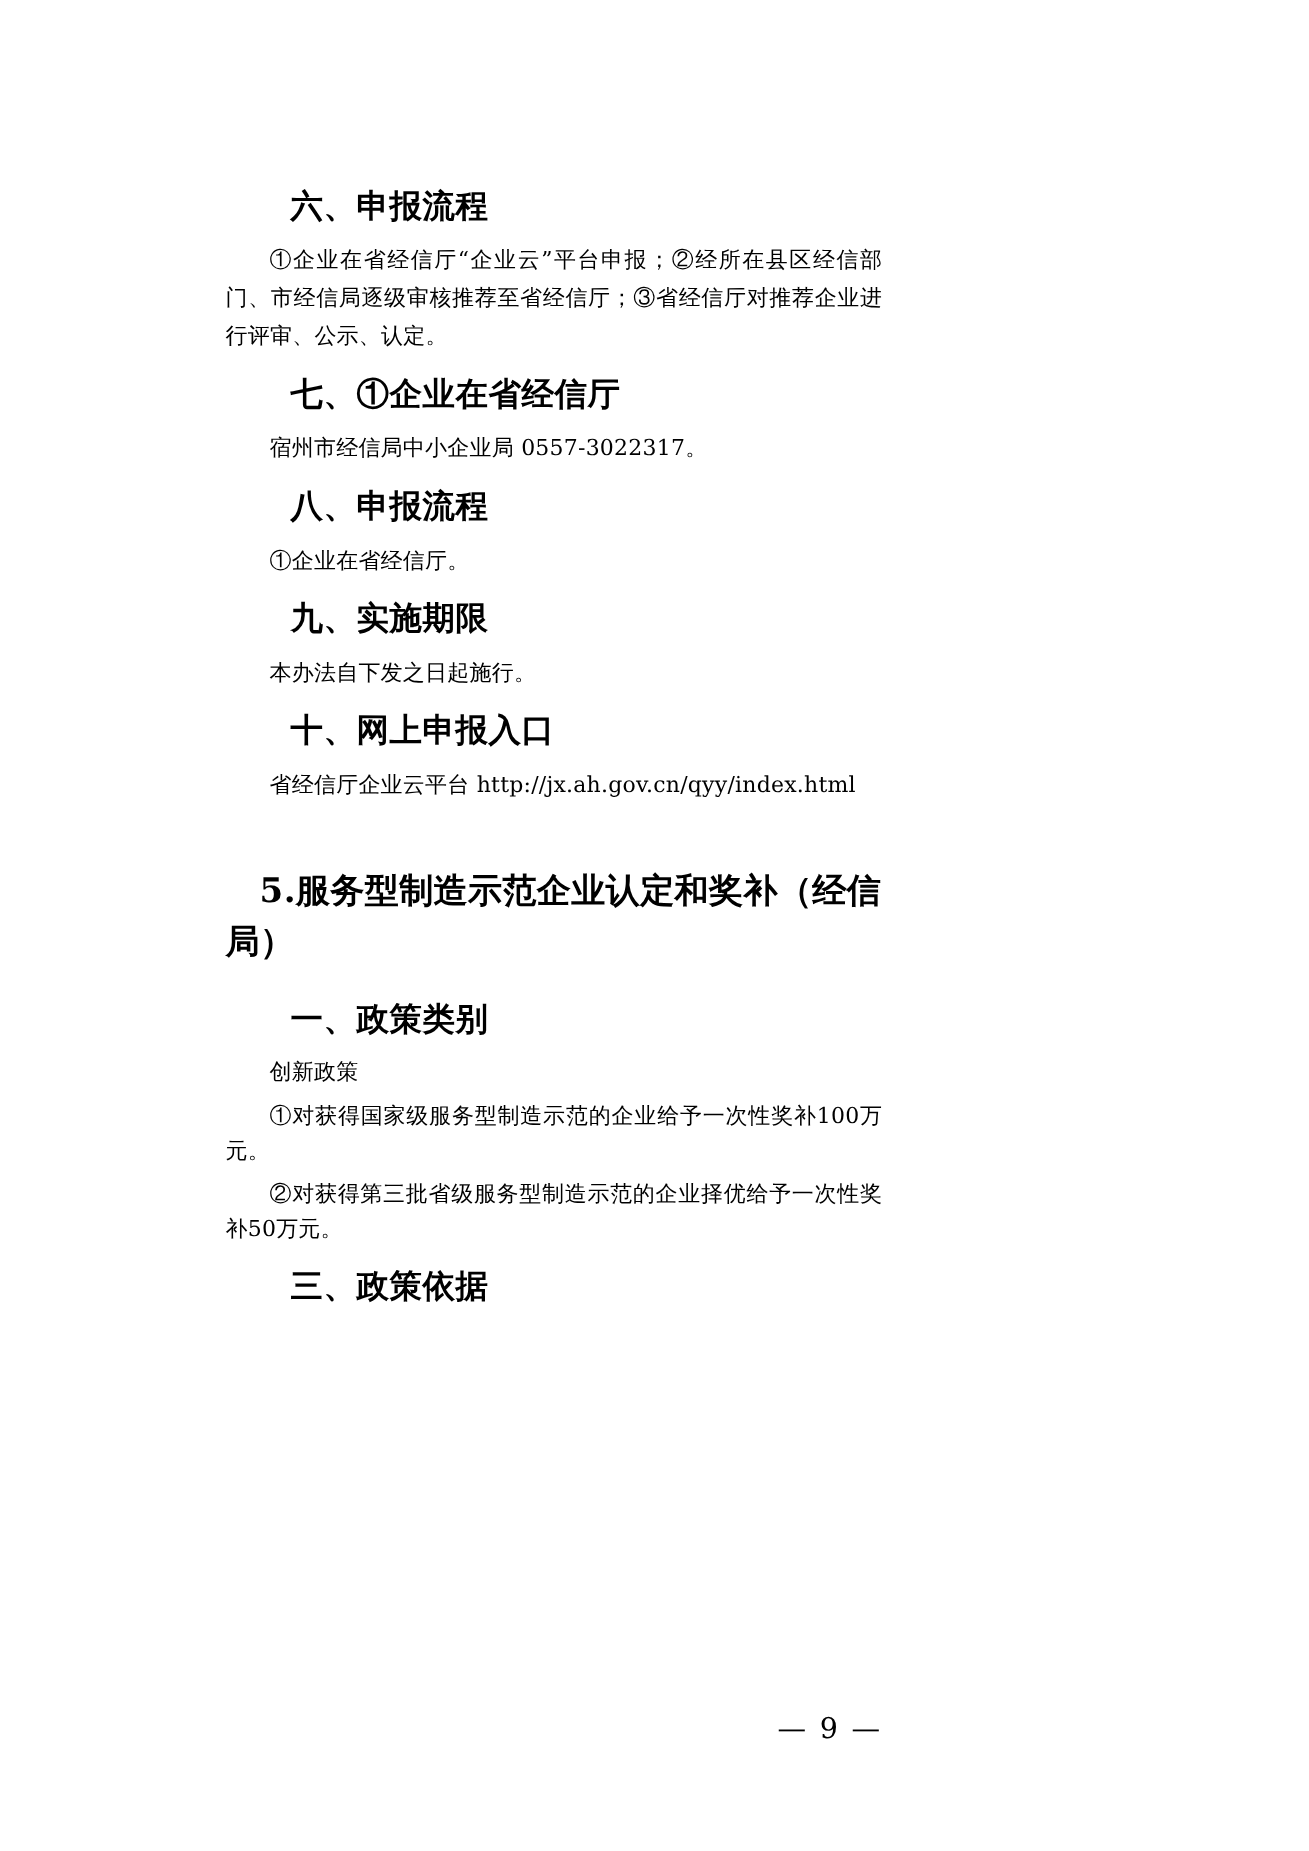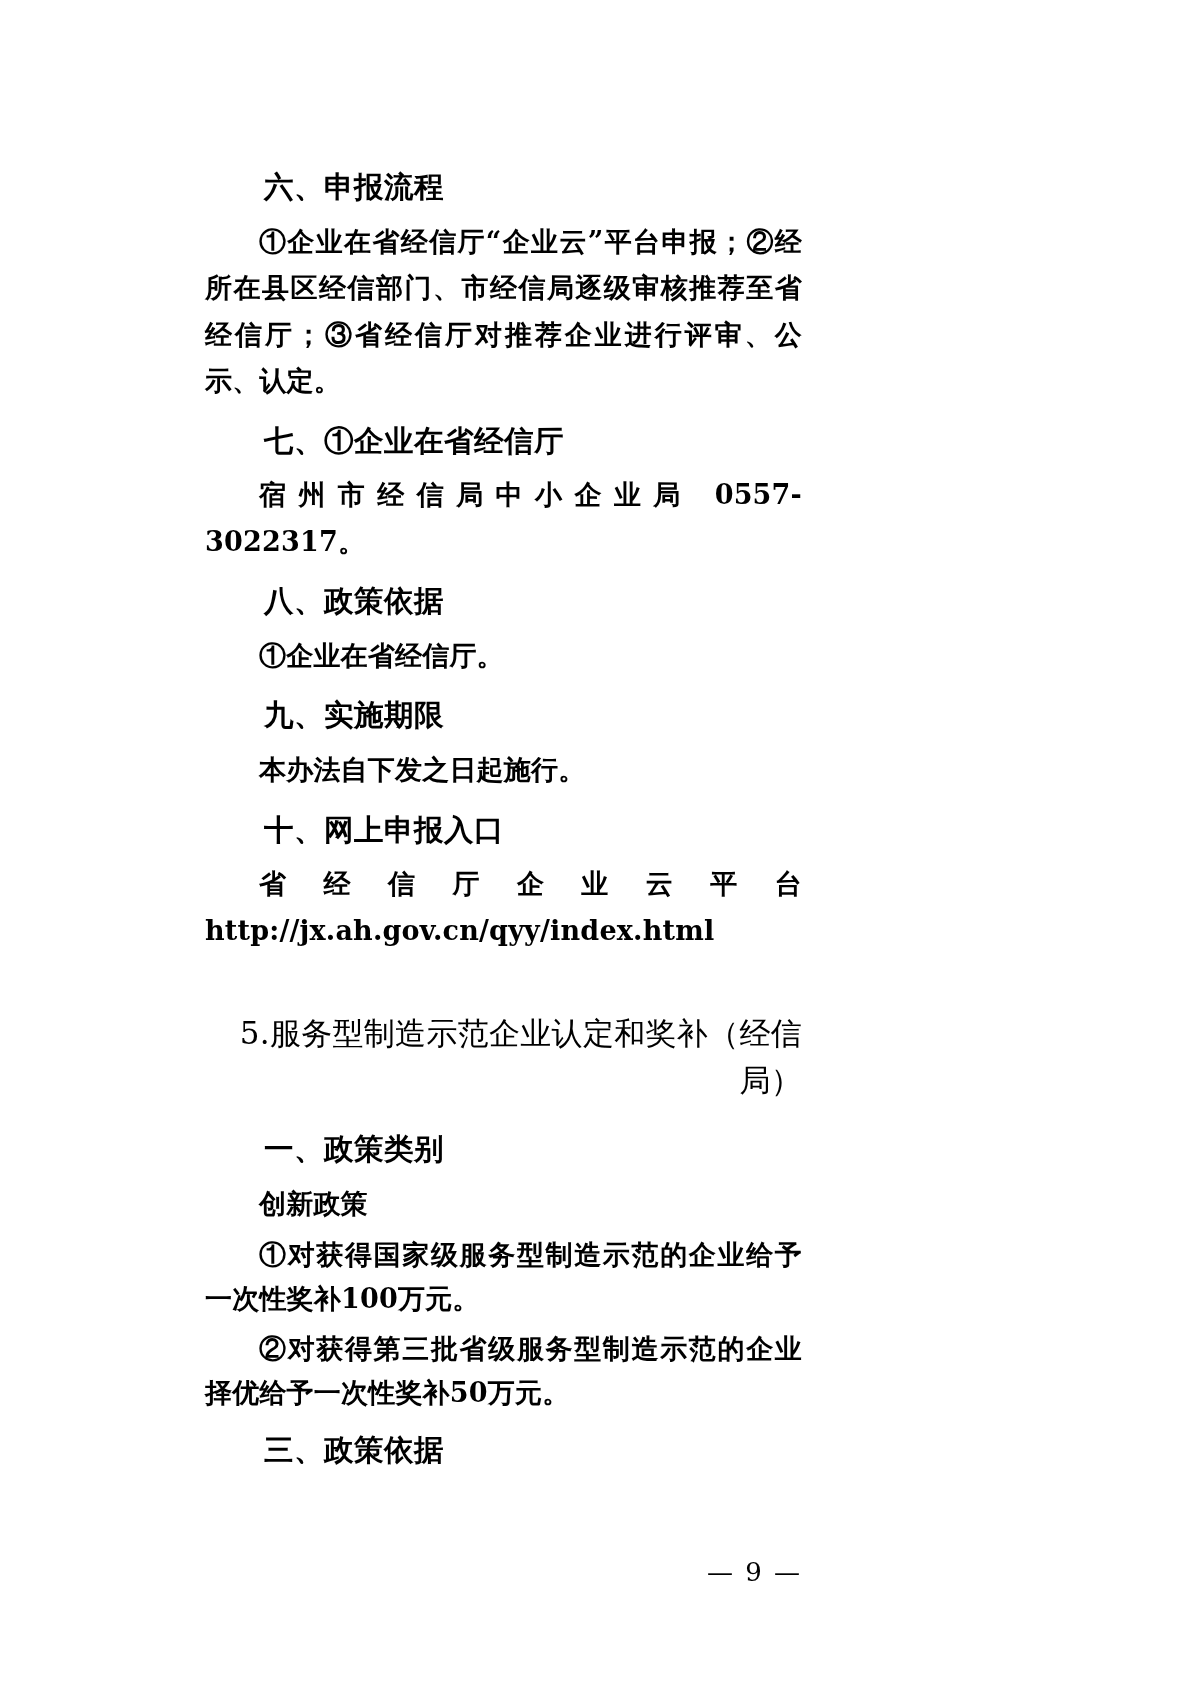--- a/index.html
+++ b/index.html
@@ -38,38 +38,36 @@
     padding: 11px 0 8px 0;
     line-height: 1.45;
   }
   
   .para {
     margin: 0;
     padding: 2px 0 4px 0;
     text-indent: 2em;
     text-align: justify;
     text-justify: inter-ideograph;
-    font-size: 27px;
+    font-size: 20px;
     line-height: 1.72;
     letter-spacing: 0.2px;
-    font-weight: bold;
   }
   .para.tight {
     line-height: 1.62;
   }
   
   .major-title {
-    font-weight: normal;
+    font-weight: bold;
     font-size: 31px;
     text-indent: 1em;
     margin: 0;
     padding: 52px 0 14px 0;
     letter-spacing: 0.3px;
     line-height: 1.5;
-    text-align: right;
   }
   .latin {
     font-family: "DejaVu Serif", "Liberation Serif", serif;
   }
   .footer {
     position: absolute;
     left: 0;
     right: 0;
     bottom: 96px;
     text-align: right;
@@ -86,21 +84,21 @@
   <div class="doc-body">
 
     <h2 class="sec-heading">六、申报流程</h2>
 
     <p class="para">①企业在省经信厅“企业云”平台申报；②经所在县区经信部门、市经信局逐级审核推荐至省经信厅；③省经信厅对推荐企业进行评审、公示、认定。</p>
 
     <h2 class="sec-heading">七、①企业在省经信厅</h2>
 
     <p class="para">宿州市经信局中小企业局 0557-3022317。</p>
 
-    <h2 class="sec-heading">八、政策依据</h2>
+    <h2 class="sec-heading">八、申报流程</h2>
 
     <p class="para">①企业在省经信厅。</p>
 
     <h2 class="sec-heading">九、实施期限</h2>
 
     <p class="para">本办法自下发之日起施行。</p>
 
     <h2 class="sec-heading">十、网上申报入口</h2>
 
     <p class="para latin">省经信厅企业云平台 http://jx.ah.gov.cn/qyy/index.html</p>

